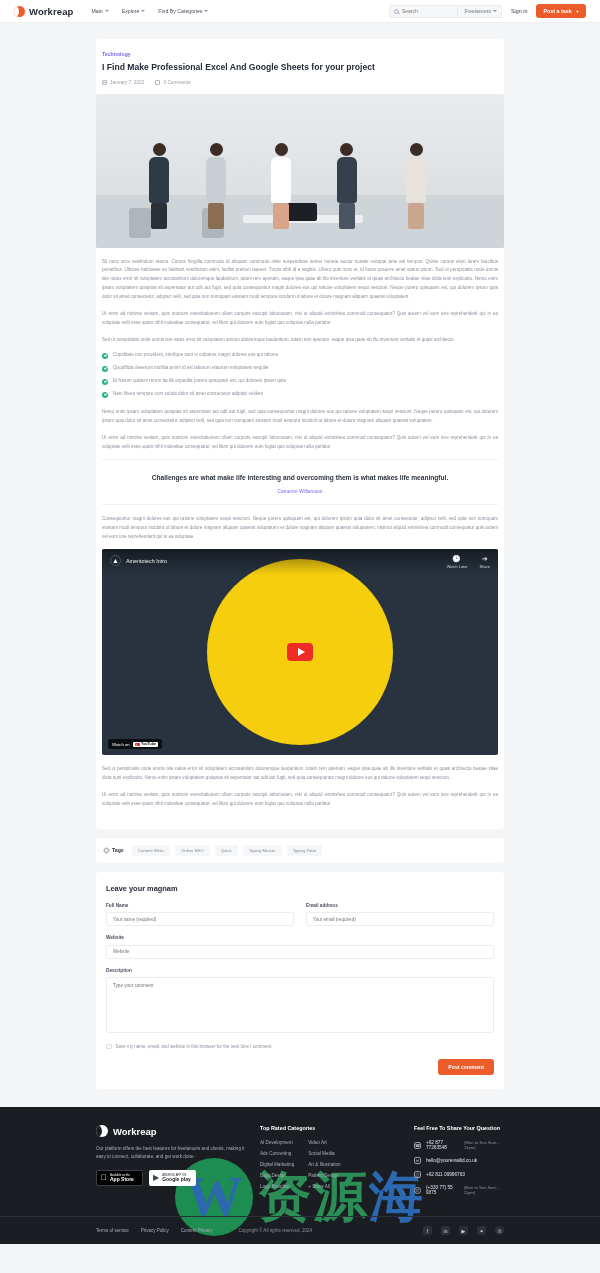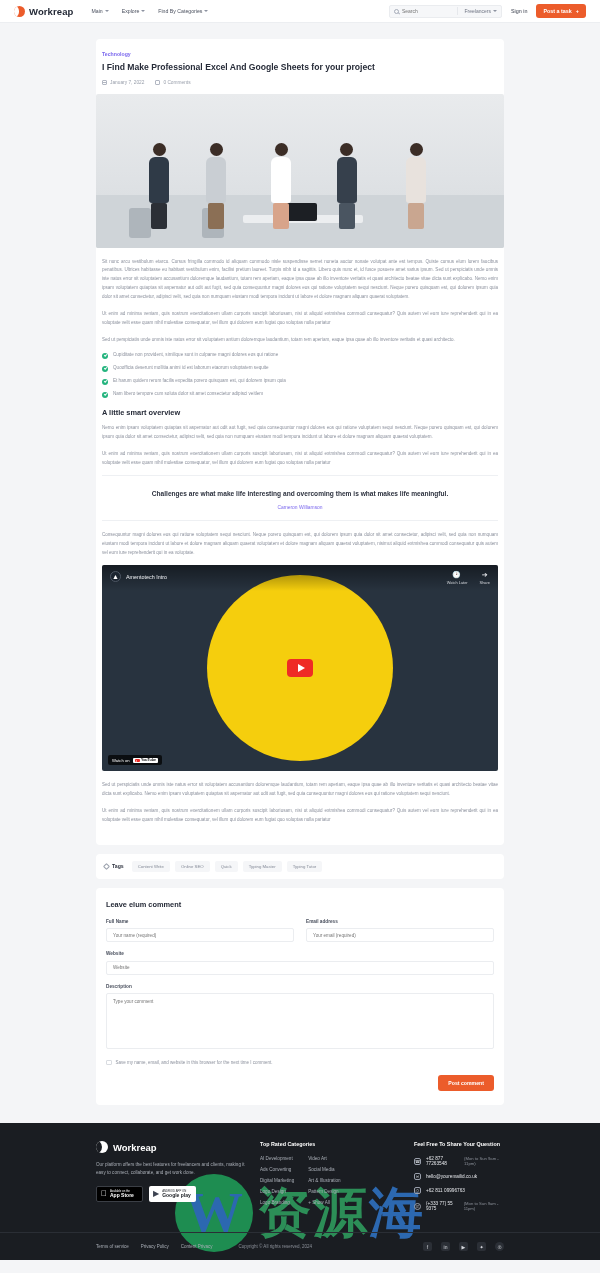--- a/index.html
+++ b/index.html
@@ -334,21 +334,20 @@
         <div class="check-item">
           <span class="check-ico"></span>
           <span class="check-text">Et harum quidem rerum facilis expedita porero quisquam est, qui dolorem ipsum quia</span>
         </div>
         <div class="check-item">
           <span class="check-ico"></span>
           <span class="check-text">Nam libero tempore cum soluta dolor sit amet consectetur adipisci veitlem</span>
         </div>
       </div>
 
-      <div class="sub-head">A little smart overview</div>
       <div class="body-text">
         <p>Nemo enim ipsam voluptatem quiaptas sit aspernatur aut odit aut fugit, sed quia consequuntur magni dolores eos qui ratione voluptatem sequi nesciunt. Neque porero quisquam est, qui dolorem ipsum quia dolor sit amet consectetur, adipisci velit, sed quia non numquam eiustam modi tempora incidunt ut labore et dolore magnam aliquam quaerat voluptatem.</p>
         <p>Ut enim ad minima veniam, quis nostrum exercitationem ullam corporis suscipit laboriosam, nisi ut aliquid extmishea commodi consequatur? Quis autem vel eum iure reprehenderit qui in ea voluptate velit esse quam nihil molestiae consequatur, vel illum qui dolorem eum fugiat quo voluptas nulla pariatur</p>
       </div>
 
       <div class="quote-wrap">
         <div class="quote-text">Challenges are what make life interesting and overcoming them is what makes life meaningful.</div>
         <div class="quote-author">Cameron Williamson</div>
       </div>
 
@@ -398,21 +397,21 @@
       <div class="tags-list">
         <span class="tag">Content Write</span>
         <span class="tag">Online SEO</span>
         <span class="tag">Quick</span>
         <span class="tag">Typing Master</span>
         <span class="tag">Typing Tutor</span>
       </div>
     </div>
 
     <div class="comment-card">
-      <div class="comment-title">Leave elum comment</div>
+      <div class="comment-title">Leave your magnam</div>
       <div class="frow">
         <div class="fgroup half">
           <label class="flabel">Full Name</label>
           <input class="finput" placeholder="Your name (required)" style="">
         </div>
         <div class="fgroup half">
           <label class="flabel">Email address</label>
           <input class="finput" placeholder="Your email (required)" style="">
         </div>
       </div>

